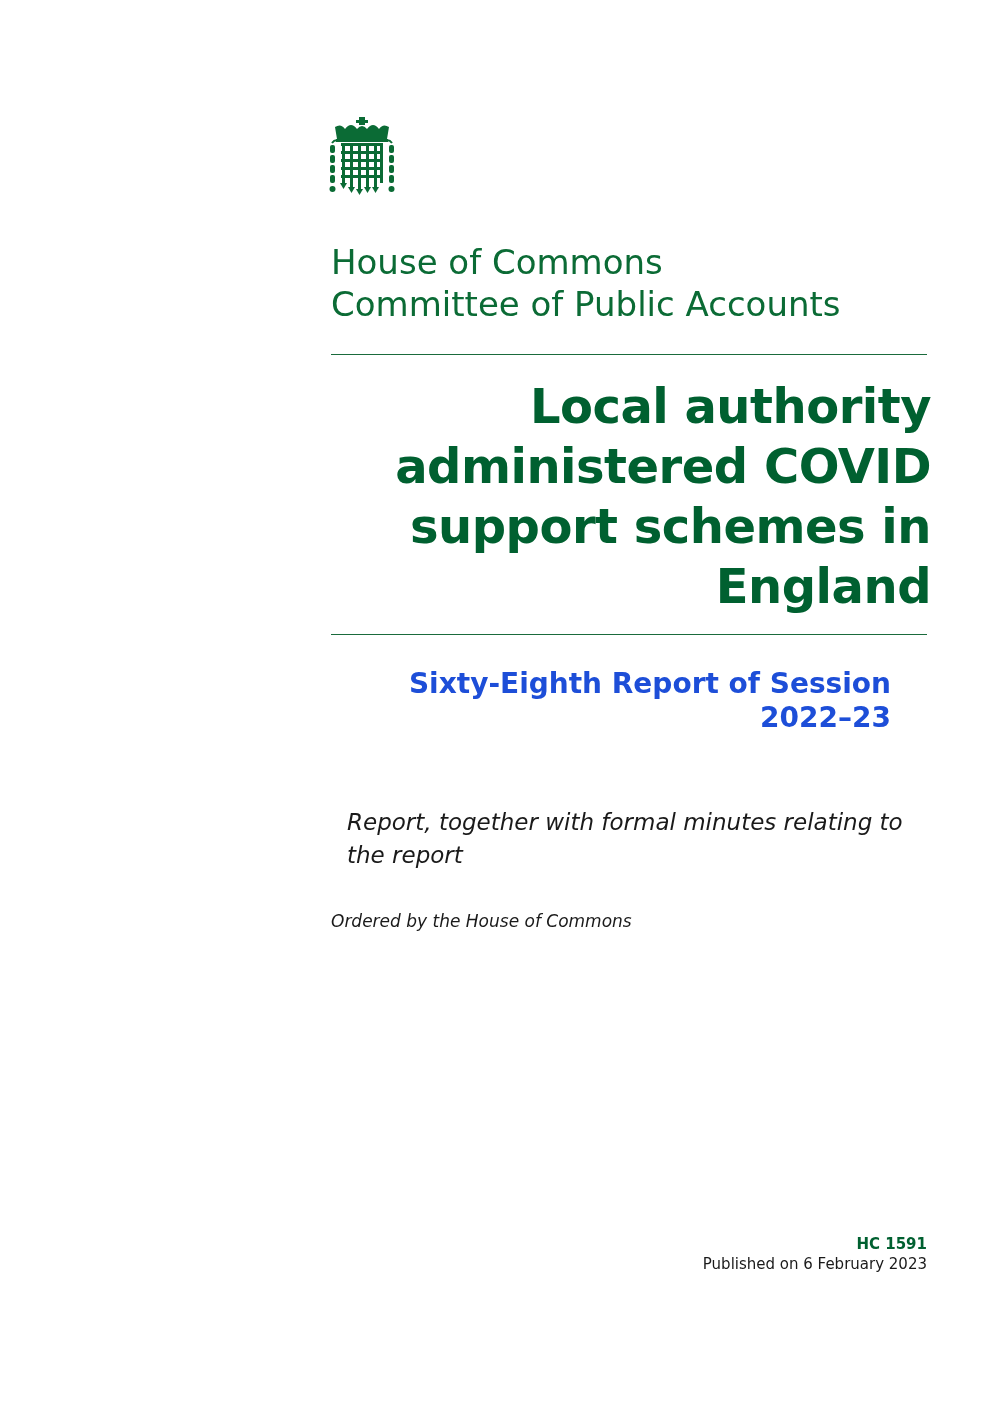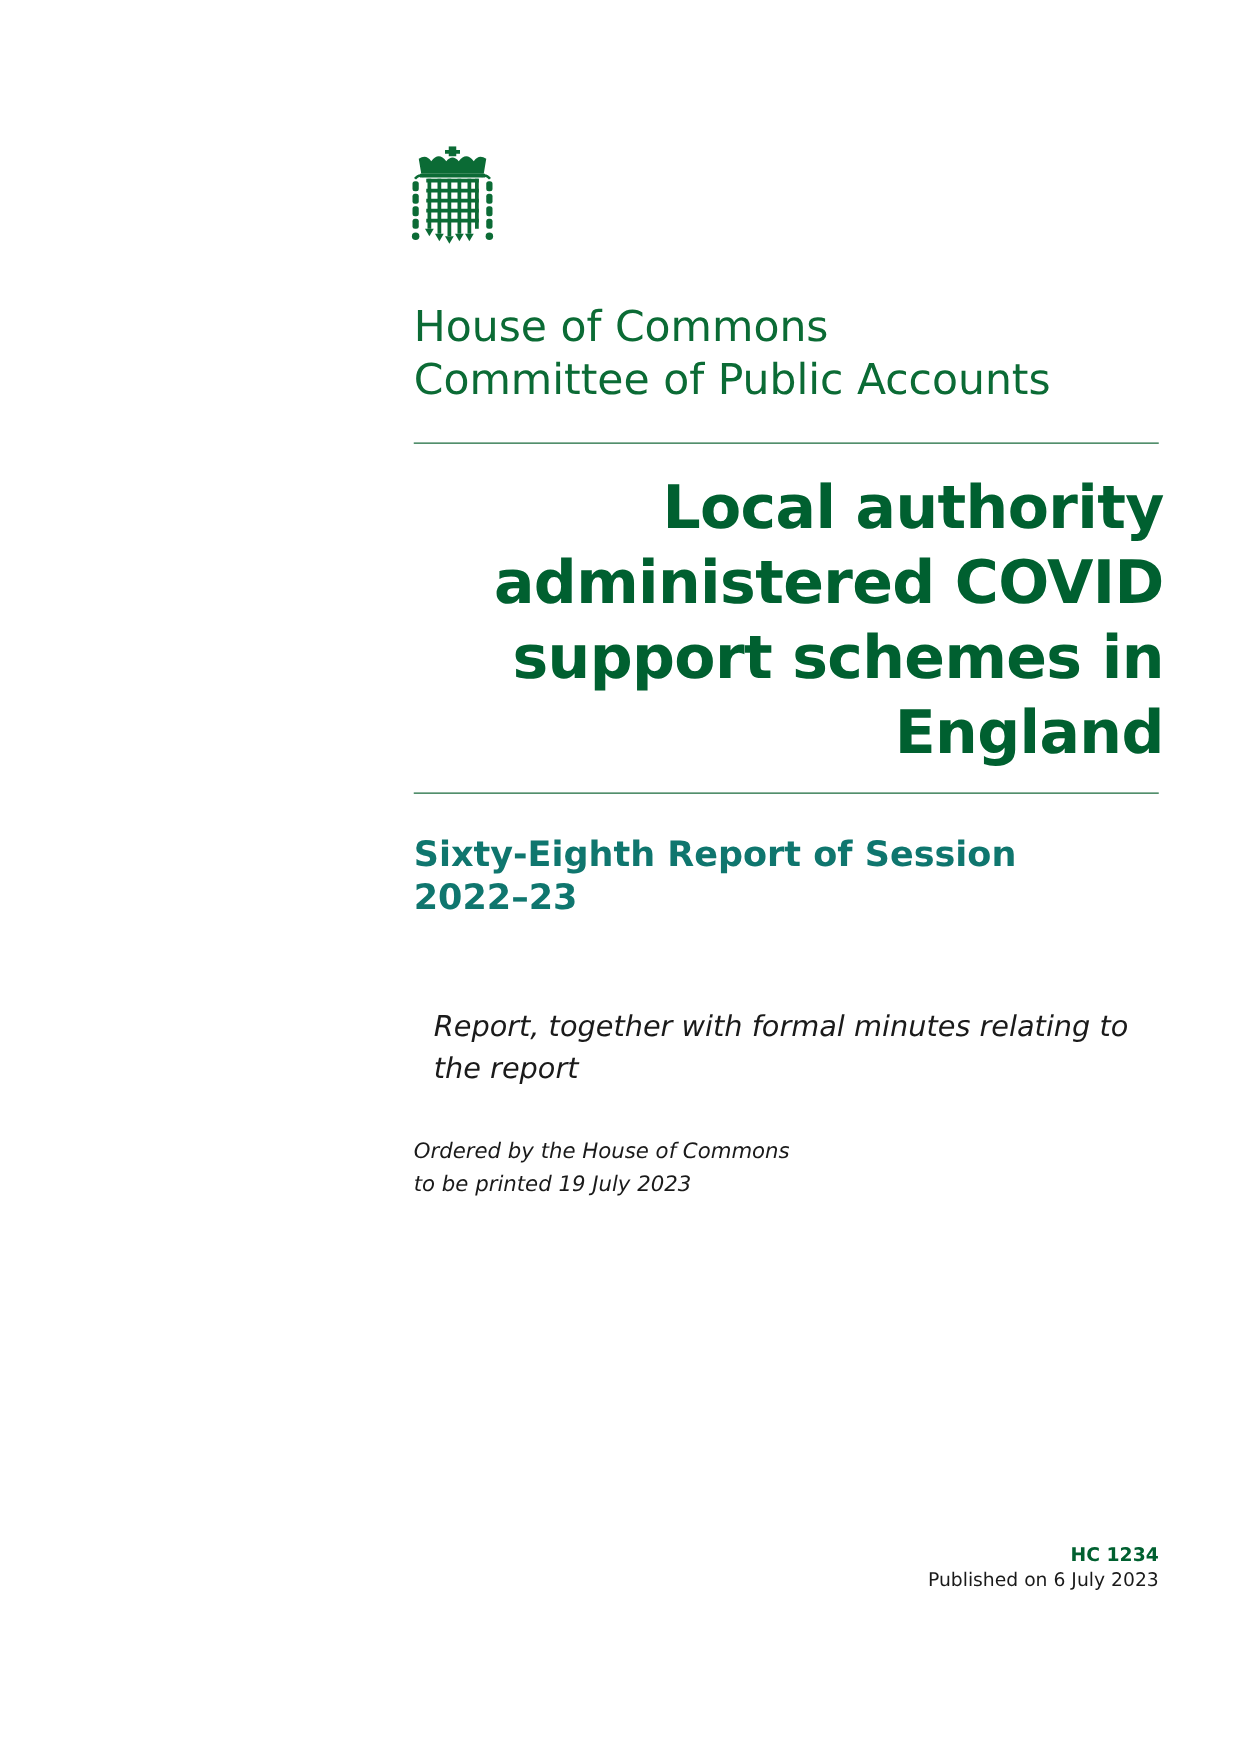--- a/index.html
+++ b/index.html
@@ -8,21 +8,21 @@
     .logo { position: absolute; left: 329px; top: 117px; width: 66px; height: 80px; }
     .org { position: absolute; left: 331px; font-size: 34px; color: #0b6b35; font-weight: normal; letter-spacing: 0px; margin: 0; white-space: nowrap; }
     .org1 { top: 222px; margin-top: 20px; }
     .org2 { top: 284px; }
     .rule { position: absolute; left: 331px; width: 596px; height: 0; border-top: 1.5px solid #1a6b3c; }
     .rule1 { top: 354px; }
     .rule2 { top: 634px; }
     .title { position: absolute; left: 331px; top: 376px; width: 600px; margin: 0;
              font-size: 48px; line-height: 60px; font-weight: bold; color: #006030; font-family: "DejaVu Sans", sans-serif; letter-spacing: -0.5px; text-align: right; }
     .session { position: absolute; left: 331px; top: 667px; width: 560px; margin: 0;
-               font-size: 28px; line-height: 34px; font-weight: bold; color: #0f766e; }
+               font-size: 28px; line-height: 34px; font-weight: bold; color: #1d4ed8; text-align: right; }
     .desc { position: absolute; left: 331px; top: 790px; width: 600px; margin: 16px;
             font-size: 23px; line-height: 33px; font-style: italic; color: #1a1a1a; }
     .ordered { position: absolute; left: 331px; top: 908px; width: 500px; margin: 0;
                font-size: 17px; line-height: 27px; font-style: italic; color: #1a1a1a; }
     .footer { position: absolute; right: 64px; top: 1234px; text-align: right; font-size: 15px; line-height: 20px; color: #1a1a1a; }
     .hc { font-weight: bold; color: #006030; }
   </style>
 </head>
 <body>
 
@@ -76,19 +76,18 @@
 <h1 class="title">Local authority administered COVID support schemes in England</h1>
 
 <div class="rule rule2"></div>
 
 <h3 class="session">Sixty-Eighth Report of Session 2022–23</h3>
 
 <p class="desc">Report, together with formal minutes relating to the report</p>
 
 <div class="ordered">
   <div>Ordered by the House of Commons</div>
-  <div>to be printed 19 July 2023</div>
 </div>
 
 <div class="footer">
-  <div class="hc">HC 1234</div>
-  <div>Published on 6 July 2023</div>
+  <div class="hc">HC 1591</div>
+  <div>Published on 6 February 2023</div>
 </div>
 
 </body></html>

